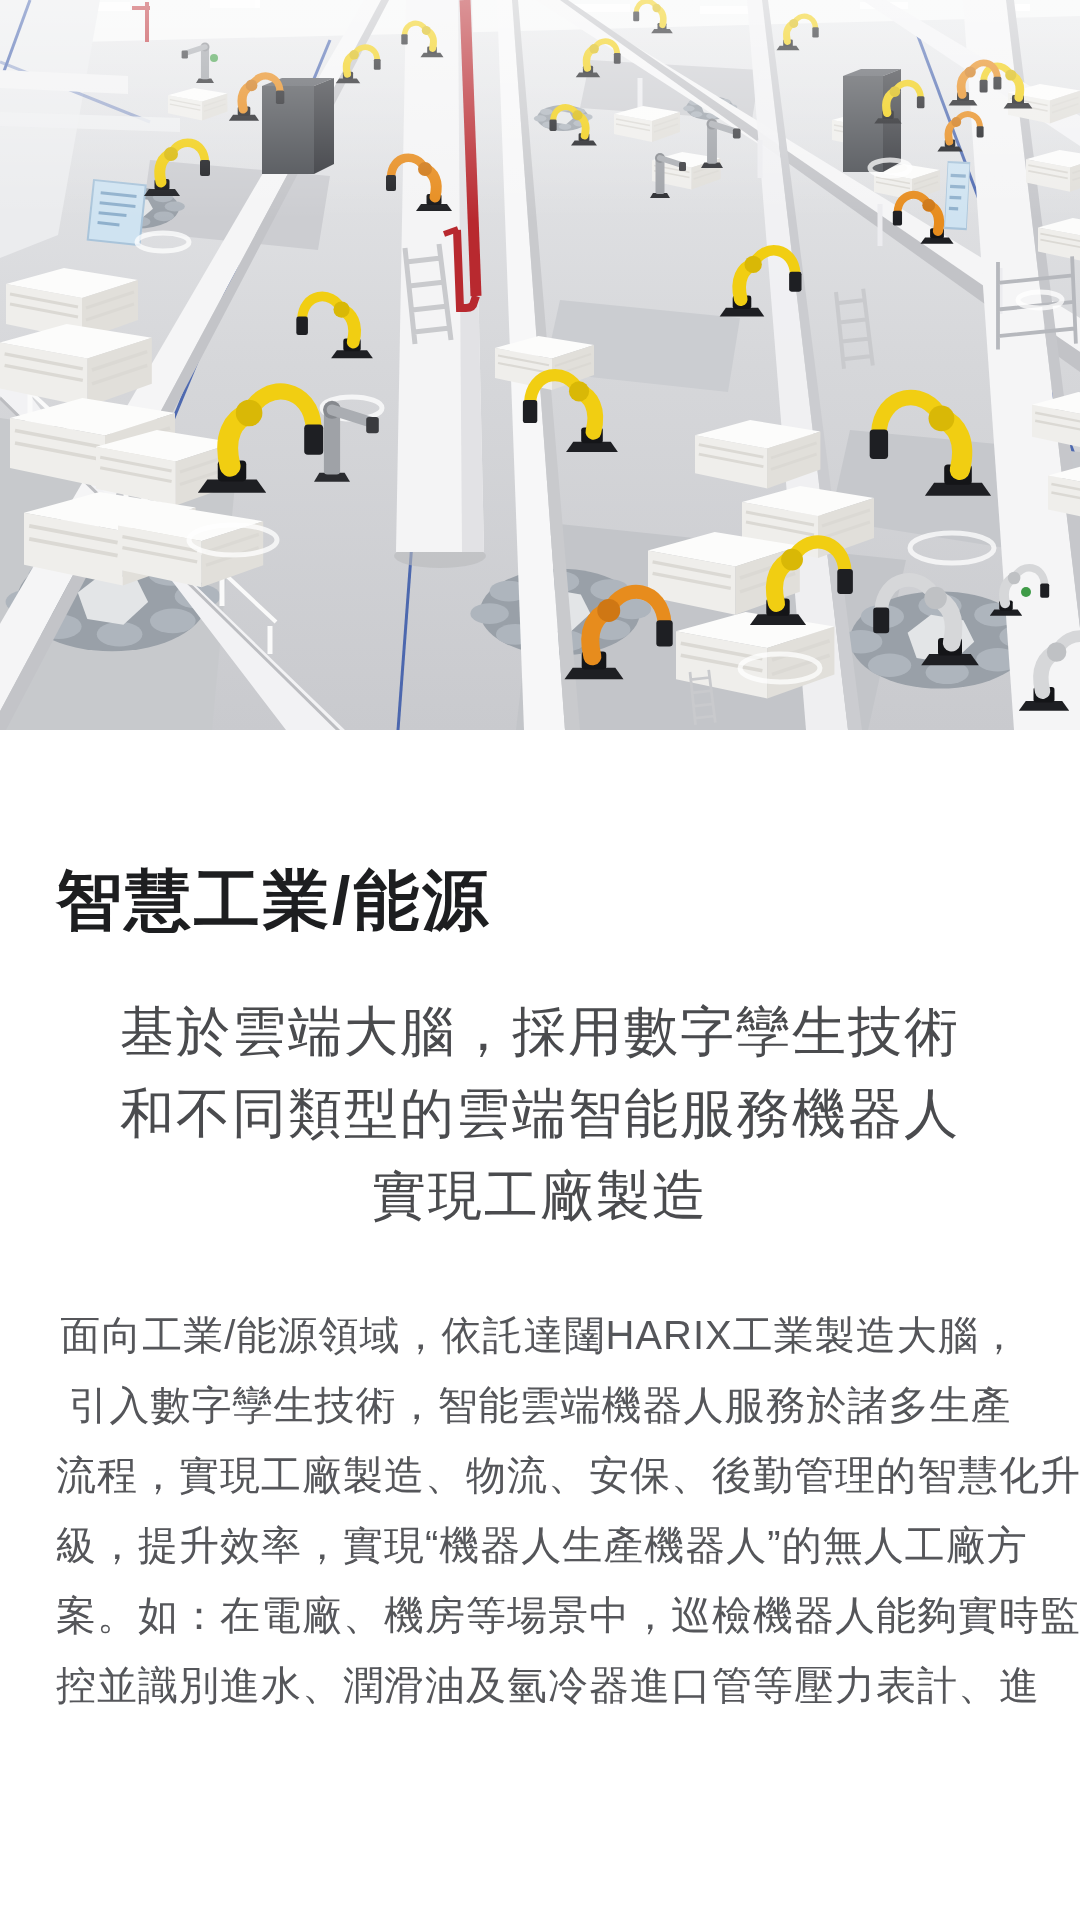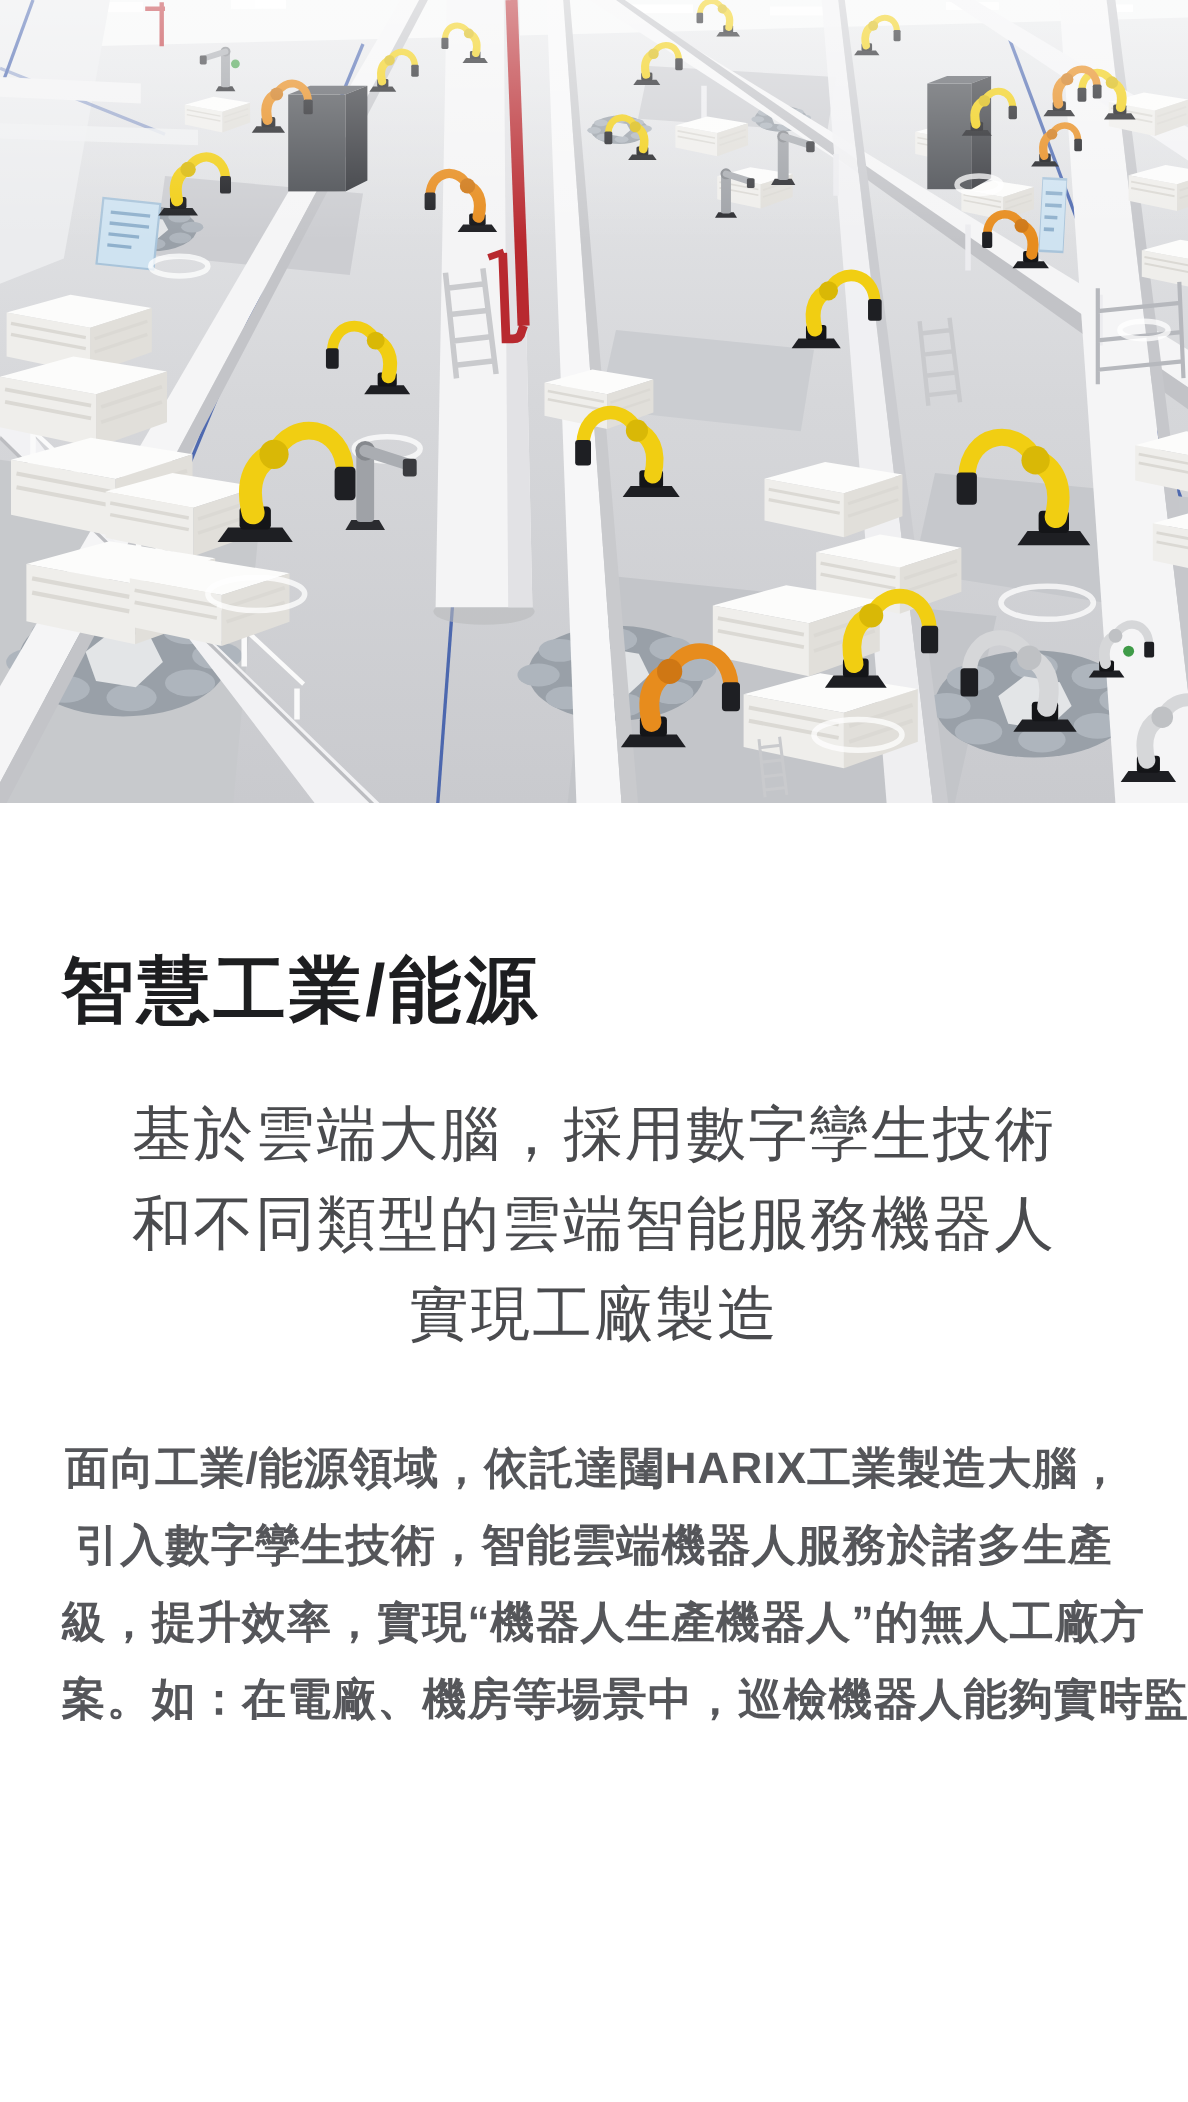--- a/index.html
+++ b/index.html
@@ -25,21 +25,21 @@
     font-size:54px;
     font-weight:500;
     letter-spacing:2px;
     line-height:82px;
     color:#4a4b4e;
   }
   .body-text{margin-top:64px;}
   .body-text .line{
     text-align:center;
     font-size:40px;
-    font-weight:700;
+    font-weight:400;
     letter-spacing:1px;
     line-height:70px;
     color:#55565a;
     white-space:nowrap;
   }
 </style>
 </head>
 <body>
 
 <div class="hero">
@@ -285,16 +285,18 @@
 <div class="article">
   <h1 class="title">智慧工業/能源</h1>
   <div class="subtitle">
       <div class="line">基於雲端大腦，採用數字孿生技術</div>
       <div class="line">和不同類型的雲端智能服務機器人</div>
       <div class="line">實現工廠製造</div>
     </div>
   <div class="body-text">
       <div class="line">面向工業/能源領域，依託達闥HARIX工業製造大腦，</div>
       <div class="line">引入數字孿生技術，智能雲端機器人服務於諸多生產</div>
+      <div class="line">流程，實現工廠製造、物流、安保、後勤管理的智慧化升</div>
       <div class="line">級，提升效率，實現“機器人生產機器人”的無人工廠方</div>
       <div class="line">案。如：在電廠、機房等場景中，巡檢機器人能夠實時監</div>
+      <div class="line">控並識別進水、潤滑油及氫冷器進口管等壓力表計、進</div>
     </div>
 </div>
 
 </body></html>

